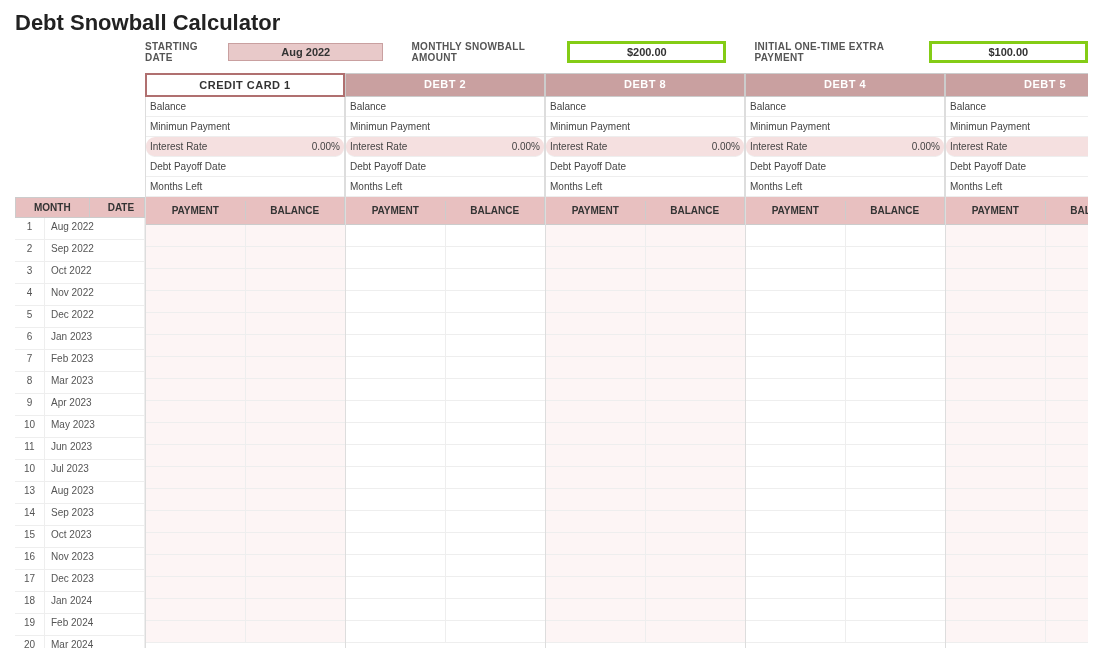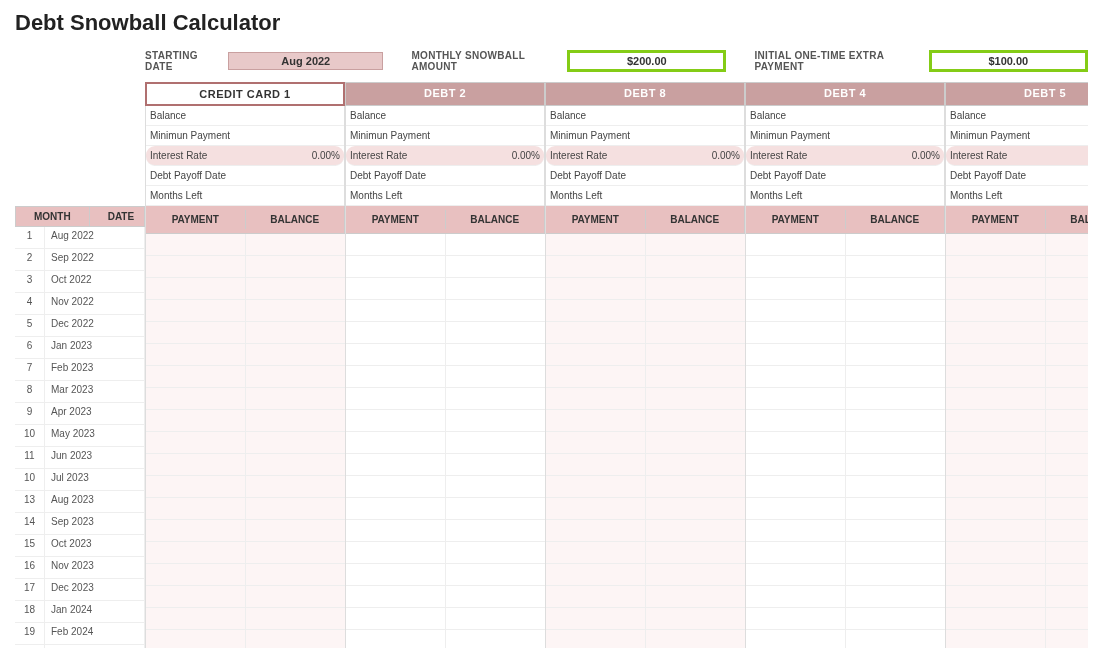--- a/index.html
+++ b/index.html
@@ -6,21 +6,21 @@
     body {
       font-family: Arial, sans-serif;
       font-size: 11px;
       background: #fff;
       color: #333;
       padding: 10px 15px;
     }
     h1 {
       font-size: 22px;
       font-weight: 700;
-      margin-bottom: 14px;
+      margin-bottom: 5px;
       color: #222;
     }
     .top-controls {
       display: flex;
       align-items: flex-start;
       gap: 28px;
       margin-bottom: 10px;
       margin-left: 130px;
     }
     .control-group {

